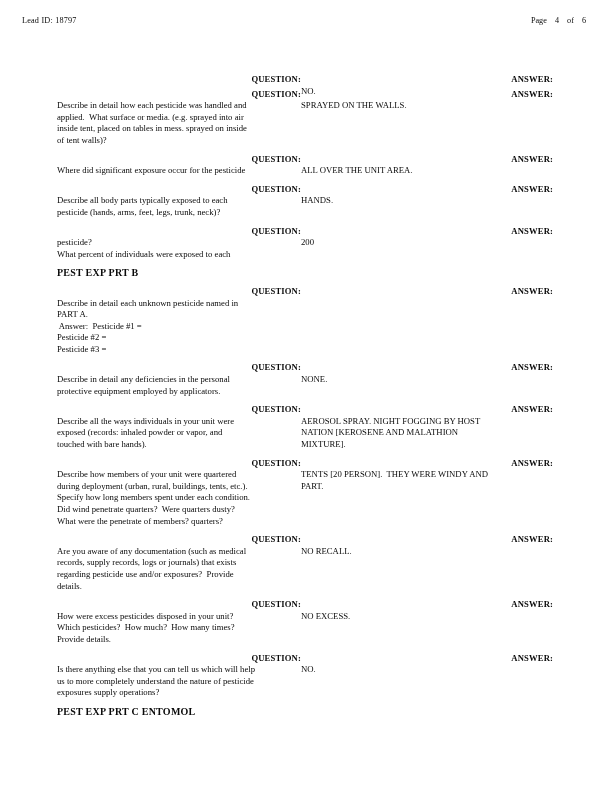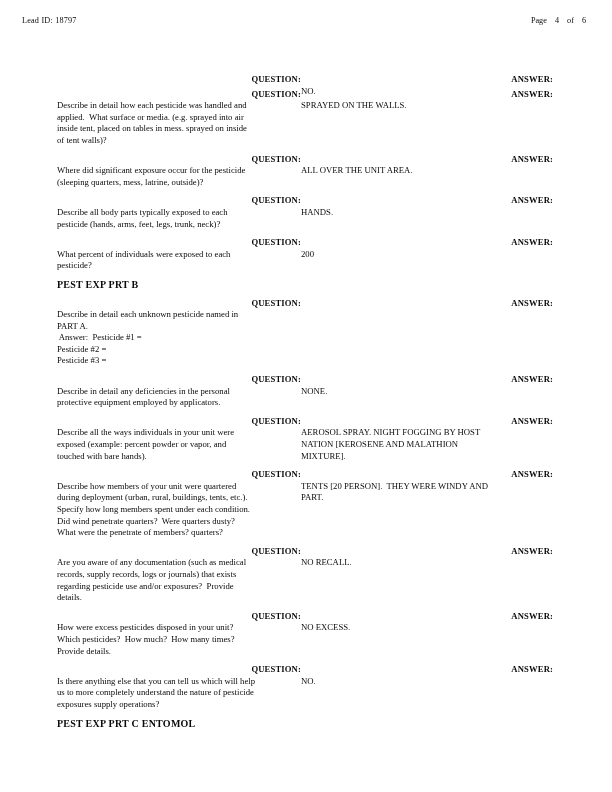--- a/index.html
+++ b/index.html
@@ -138,21 +138,20 @@
             <span class="ln">SPRAYED ON THE WALLS.</span>
           </div>
         </div>
       </div>
       <div class="gap-md"></div>
       <div class="qa-row">
         <div class="col-q">
           <div class="lbl">QUESTION:</div>
           <div class="txt">
             <span class="ln">Where did significant exposure occur for the pesticide</span>
-            <span class="ln">(sleeping quarters, mess, latrine, outside)?</span>
           </div>
         </div>
         <div class="col-a">
           <div class="lbl">ANSWER:</div>
           <div class="txt">
             <span class="ln">ALL OVER THE UNIT AREA.</span>
           </div>
         </div>
       </div>
       <div class="gap-md"></div>
@@ -169,22 +168,22 @@
           <div class="txt">
             <span class="ln">HANDS.</span>
           </div>
         </div>
       </div>
       <div class="gap-md"></div>
       <div class="qa-row">
         <div class="col-q">
           <div class="lbl">QUESTION:</div>
           <div class="txt">
+            <span class="ln">pesticide?</span>
             <span class="ln">What percent of individuals were exposed to each</span>
-            <span class="ln">pesticide?</span>
           </div>
         </div>
         <div class="col-a">
           <div class="lbl">ANSWER:</div>
           <div class="txt">
             <span class="ln">200</span>
           </div>
         </div>
       </div>
       <div class="gap-md"></div>
@@ -220,21 +219,21 @@
             <span class="ln">NONE.</span>
           </div>
         </div>
       </div>
       <div class="gap-md"></div>
       <div class="qa-row">
         <div class="col-q">
           <div class="lbl">QUESTION:</div>
           <div class="txt">
             <span class="ln">Describe all the ways individuals in your unit were</span>
-            <span class="ln">exposed (example: percent powder or vapor, and</span>
+            <span class="ln">exposed (records: inhaled powder or vapor, and</span>
             <span class="ln">touched with bare hands).</span>
           </div>
         </div>
         <div class="col-a">
           <div class="lbl">ANSWER:</div>
           <div class="txt">
             <span class="ln">AEROSOL SPRAY. NIGHT FOGGING BY HOST</span>
             <span class="ln">NATION [KEROSENE AND MALATHION</span>
             <span class="ln">MIXTURE].</span>
           </div>

